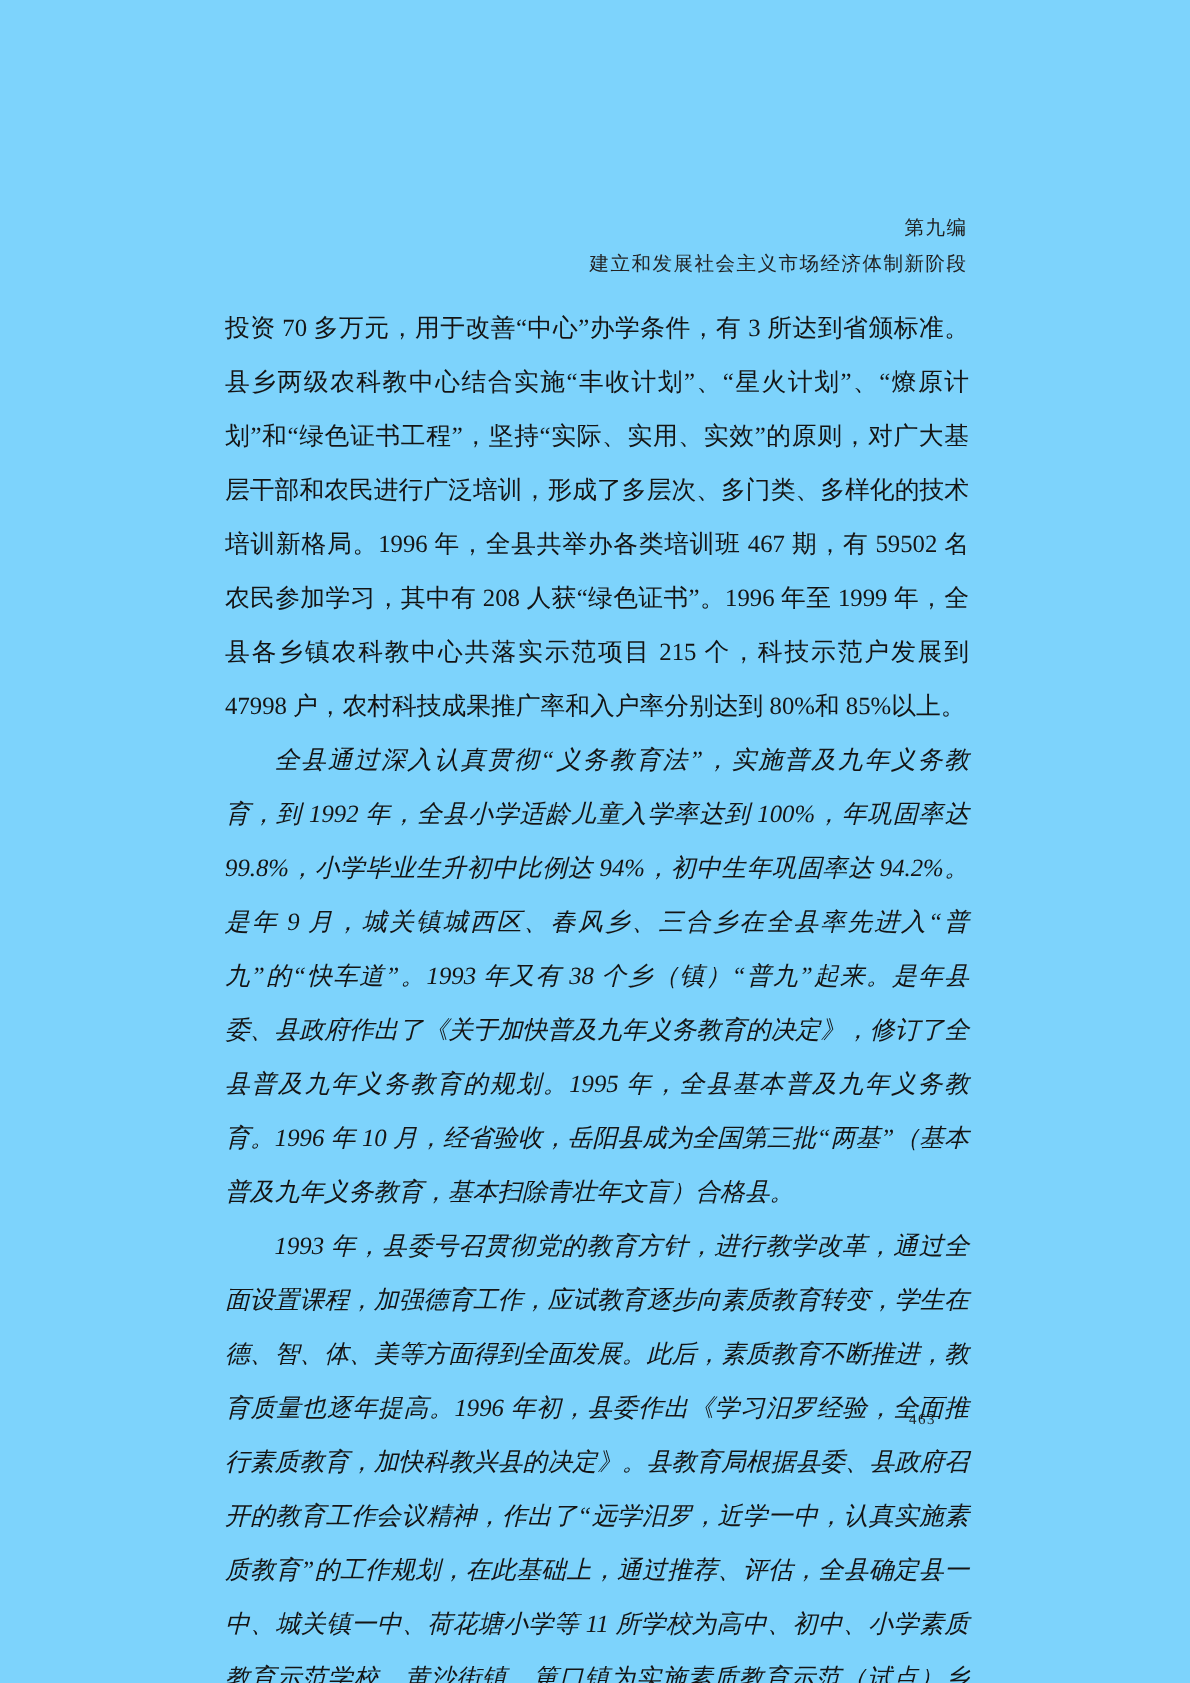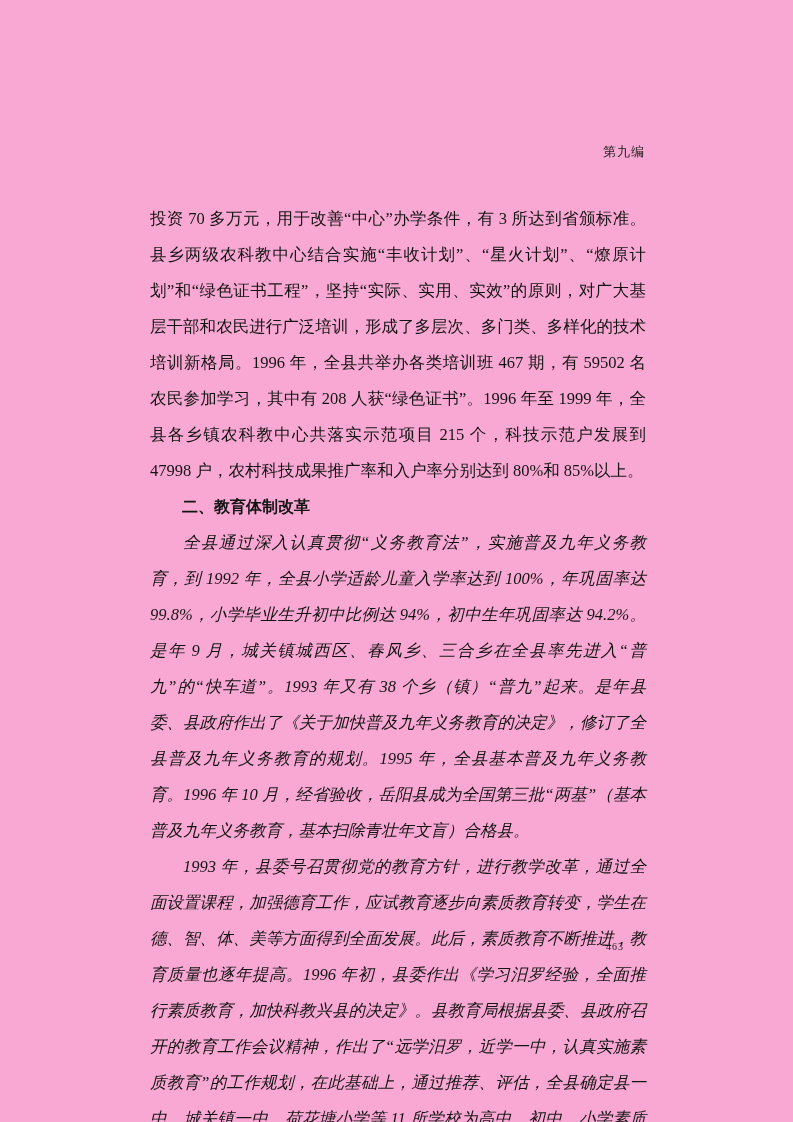--- a/index.html
+++ b/index.html
@@ -5,21 +5,21 @@
   html, body {
     margin: 0;
     padding: 0;
     background: #e8e8e8;
   }
   .page {
     position: relative;
     width: 793px;
     height: 1122px;
     margin: 0 auto;
-    background: #f9a8d4;
+    background: #7dd3fc;
     overflow: hidden;
     font-family: "Liberation Serif", "DejaVu Serif", serif;
     color: #1c1c1c;
   }
   .running-header {
     position: absolute;
     top: 140px;
     right: 148px;
     text-align: right;
     font-size: 13px;
@@ -67,24 +67,24 @@
     color: #1c1c1c;
   }
 </style>
 </head>
 <body>
 
 <div class="page">
 
   <div class="running-header">
     <span class="hdr-line">第九编</span>
+    <span class="hdr-line">建立和发展社会主义市场经济体制新阶段</span>
   </div>
 
   <div class="body-text">
       <p class="body-noindent">投资 70 多万元，用于改善“中心”办学条件，有 3 所达到省颁标准。县乡两级农科教中心结合实施“丰收计划”、“星火计划”、“燎原计划”和“绿色证书工程”，坚持“实际、实用、实效”的原则，对广大基层干部和农民进行广泛培训，形成了多层次、多门类、多样化的技术培训新格局。1996 年，全县共举办各类培训班 467 期，有 59502 名农民参加学习，其中有 208 人获“绿色证书”。1996 年至 1999 年，全县各乡镇农科教中心共落实示范项目 215 个，科技示范户发展到 47998 户，农村科技成果推广率和入户率分别达到 80%和 85%以上。</p>
-      <p class="heading">二、教育体制改革</p>
       <p class="body">全县通过深入认真贯彻“义务教育法”，实施普及九年义务教育，到 1992 年，全县小学适龄儿童入学率达到 100%，年巩固率达 99.8%，小学毕业生升初中比例达 94%，初中生年巩固率达 94.2%。是年 9 月，城关镇城西区、春风乡、三合乡在全县率先进入“普九”的“快车道”。1993 年又有 38 个乡（镇）“普九”起来。是年县委、县政府作出了《关于加快普及九年义务教育的决定》，修订了全县普及九年义务教育的规划。1995 年，全县基本普及九年义务教育。1996 年 10 月，经省验收，岳阳县成为全国第三批“两基”（基本普及九年义务教育，基本扫除青壮年文盲）合格县。</p>
       <p class="body">1993 年，县委号召贯彻党的教育方针，进行教学改革，通过全面设置课程，加强德育工作，应试教育逐步向素质教育转变，学生在德、智、体、美等方面得到全面发展。此后，素质教育不断推进，教育质量也逐年提高。1996 年初，县委作出《学习汨罗经验，全面推行素质教育，加快科教兴县的决定》。县教育局根据县委、县政府召开的教育工作会议精神，作出了“远学汨罗，近学一中，认真实施素质教育”的工作规划，在此基础上，通过推荐、评估，全县确定县一中、城关镇一中、荷花塘小学等 11 所学校为高中、初中、小学素质教育示范学校，黄沙街镇、筻口镇为实施素质教育示范（试点）乡镇，以示范学校和乡镇为先导，以点带面，整体推动素质教育。为实现“教师为主导，学生为主体，提高学生能力为主线”的素质教育目标，小学重点开展“活动课程实施与研究”的课题研究，落实新的课</p>
     </div>
 
   <div class="page-number">463</div>
 
 </div>
 
 </body></html>

